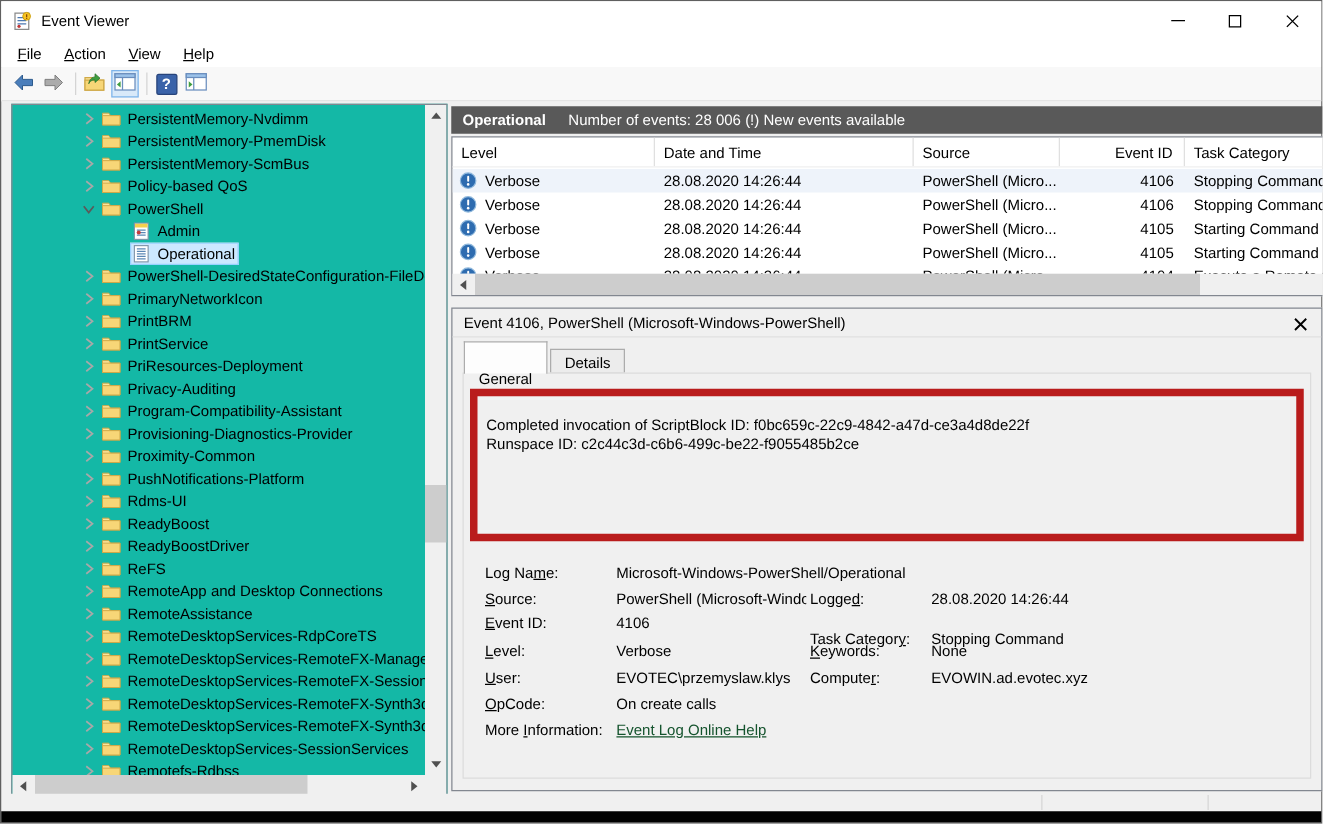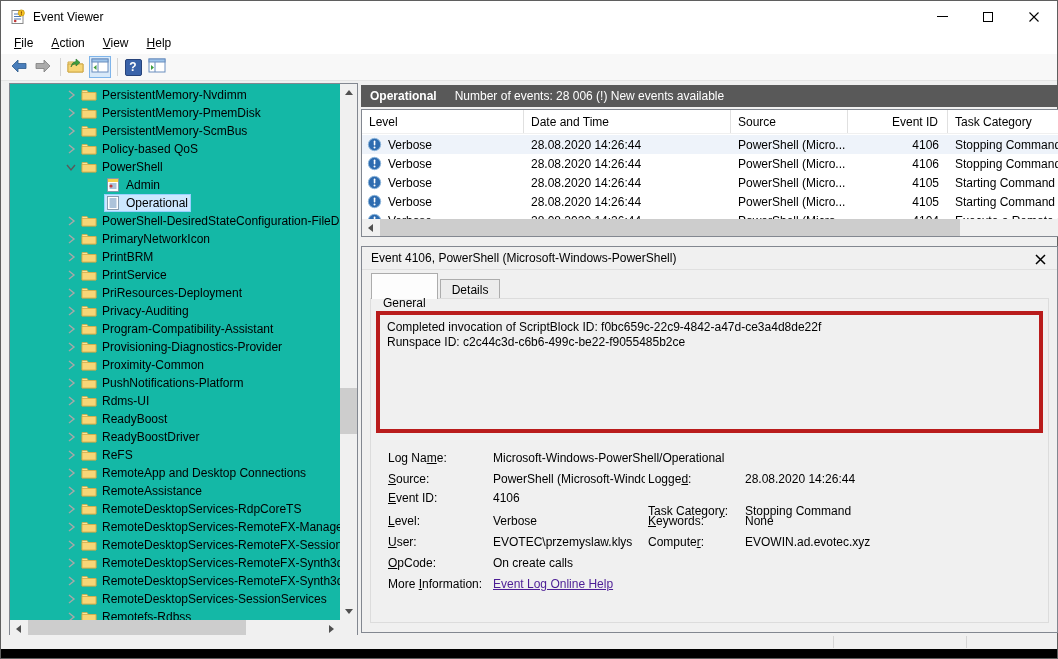--- a/index.html
+++ b/index.html
@@ -76,30 +76,30 @@
   .verbose-ico { width:15px; height:15px; margin-right:6px; display:inline-flex; flex:0 0 15px; }
 
   
   .details-panel { position:absolute; left:360px; top:245px; width:697px; height:387px; background:#f0f0f0; border:1px solid #828790; }
   .dp-titlerow { position:absolute; left:0; top:0; right:0; height:23px; display:flex; align-items:center; padding-left:9px; border-bottom:1px solid #e0e0e0; }
   .dp-close { position:absolute; right:9px; top:4px; width:16px; height:16px; display:flex; align-items:center; justify-content:center; }
   .tabs { position:absolute; left:9px; top:29px; display:flex; align-items:flex-end; height:23px; }
   .tab { padding:3px 11px; border:1px solid #acacac; background:#ececec; margin-right:2px; height:20px; }
   .tab.active { background:#fdfdfd; height:23px; border-bottom:none; padding-top:22px; position:relative; z-index:2; }
   .tab-pane { position:absolute; left:8px; right:8px; top:51px; bottom:9px; background:#f0f0f0; border:1px solid #dcdcdc; }
-  .desc-box { position:absolute; left:5px; right:5px; top:12px; height:122px; background:#f0f0f0; border:4px solid #b91c1c; padding:5px 7px; line-height:15px; overflow:hidden; }
+  .desc-box { position:absolute; left:5px; right:5px; top:12px; height:122px; background:#f0f0f0; border:6px solid #b91c1c; padding:16px 7px; line-height:15px; overflow:hidden; }
   .fields { position:absolute; left:5px; right:5px; top:148px; bottom:0; }
   .field { position:absolute; left:0; right:0; height:21px; }
   .f-label { position:absolute; left:12px; white-space:nowrap; }
   .f-value { position:absolute; left:117px; white-space:nowrap; overflow:hidden; }
   .field.col-left .f-value { width:152px; }
   .field.col-left.wide .f-value { width:auto; right:8px; }
   .field.col-right .f-label { left:272px; }
   .field.col-right .f-value { left:369px; width:auto; }
-  .f-value.link { color:#4c1d95; text-decoration:underline; cursor:pointer; }
+  .f-value.link { color:#14532d; text-decoration:underline; cursor:pointer; }
 
   
   .statusbar { position:absolute; left:1px; right:1px; bottom:9px; height:14px; background:#f0f0f0; }
   .status-div { position:absolute; top:1px; bottom:1px; width:1px; background:#d5d5d5; }
   .bottom-black { position:absolute; left:0; right:0; bottom:0; height:9px; background:#000; }
 </style>
 </head>
 <body>
 
 <div class="window">

